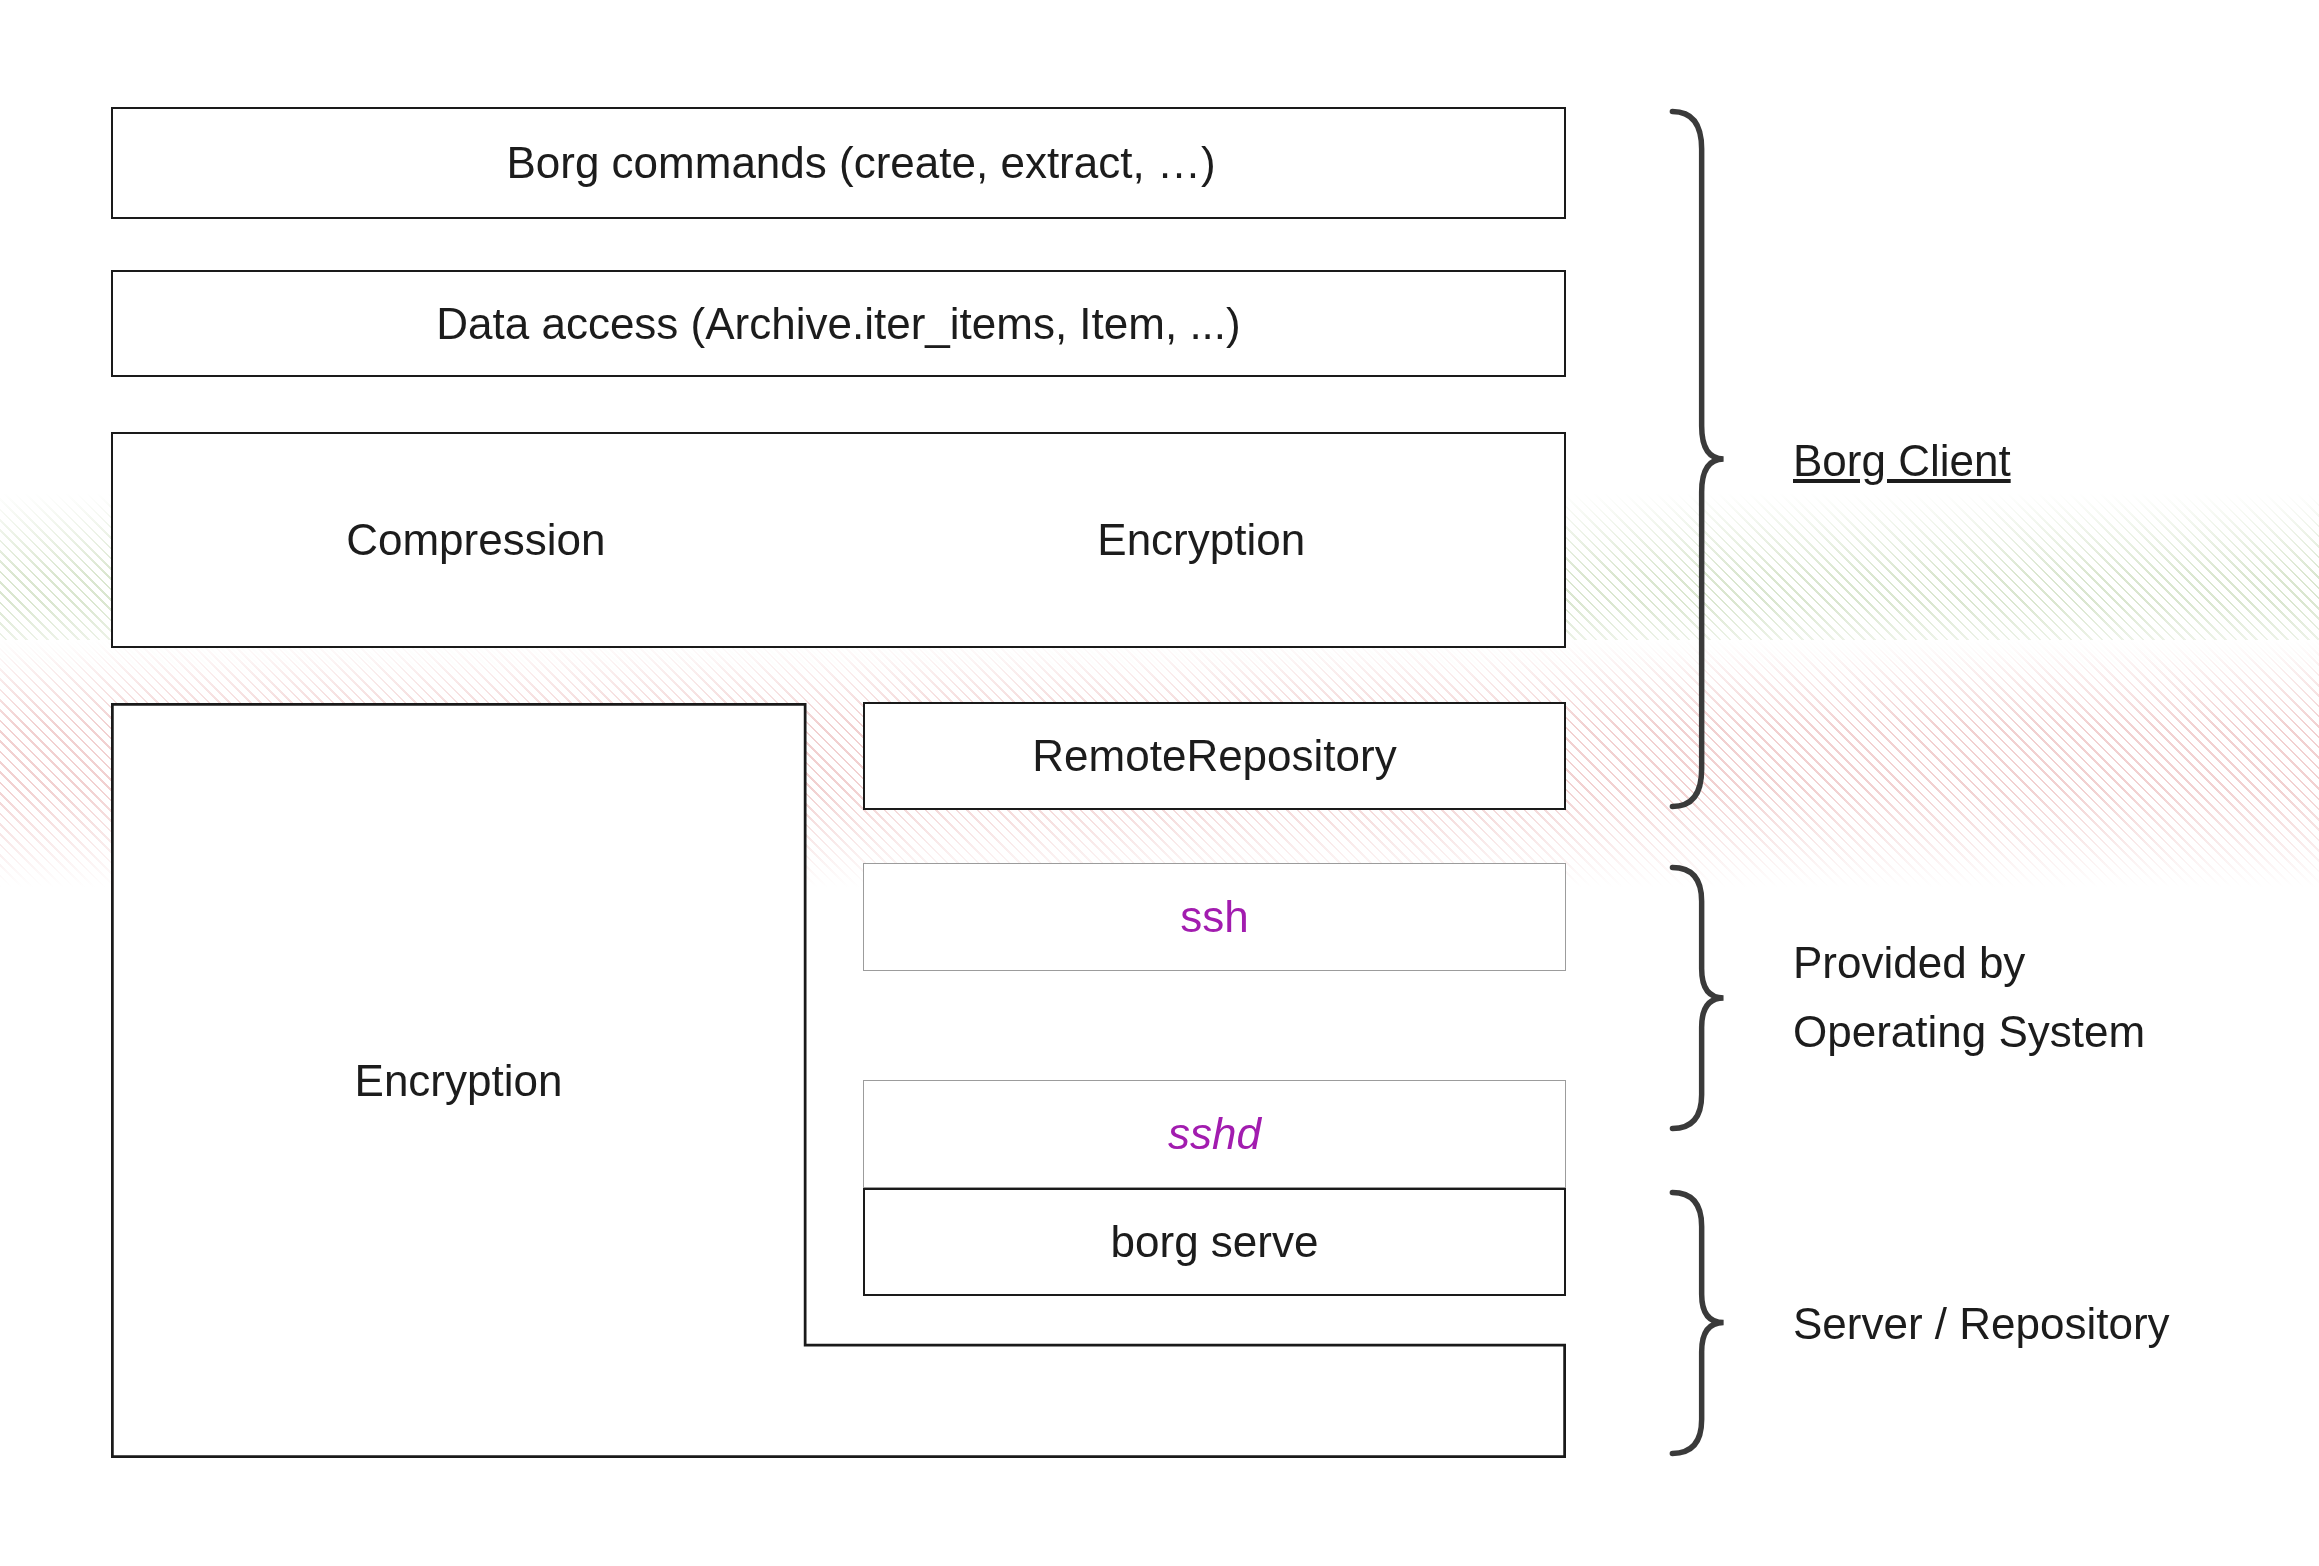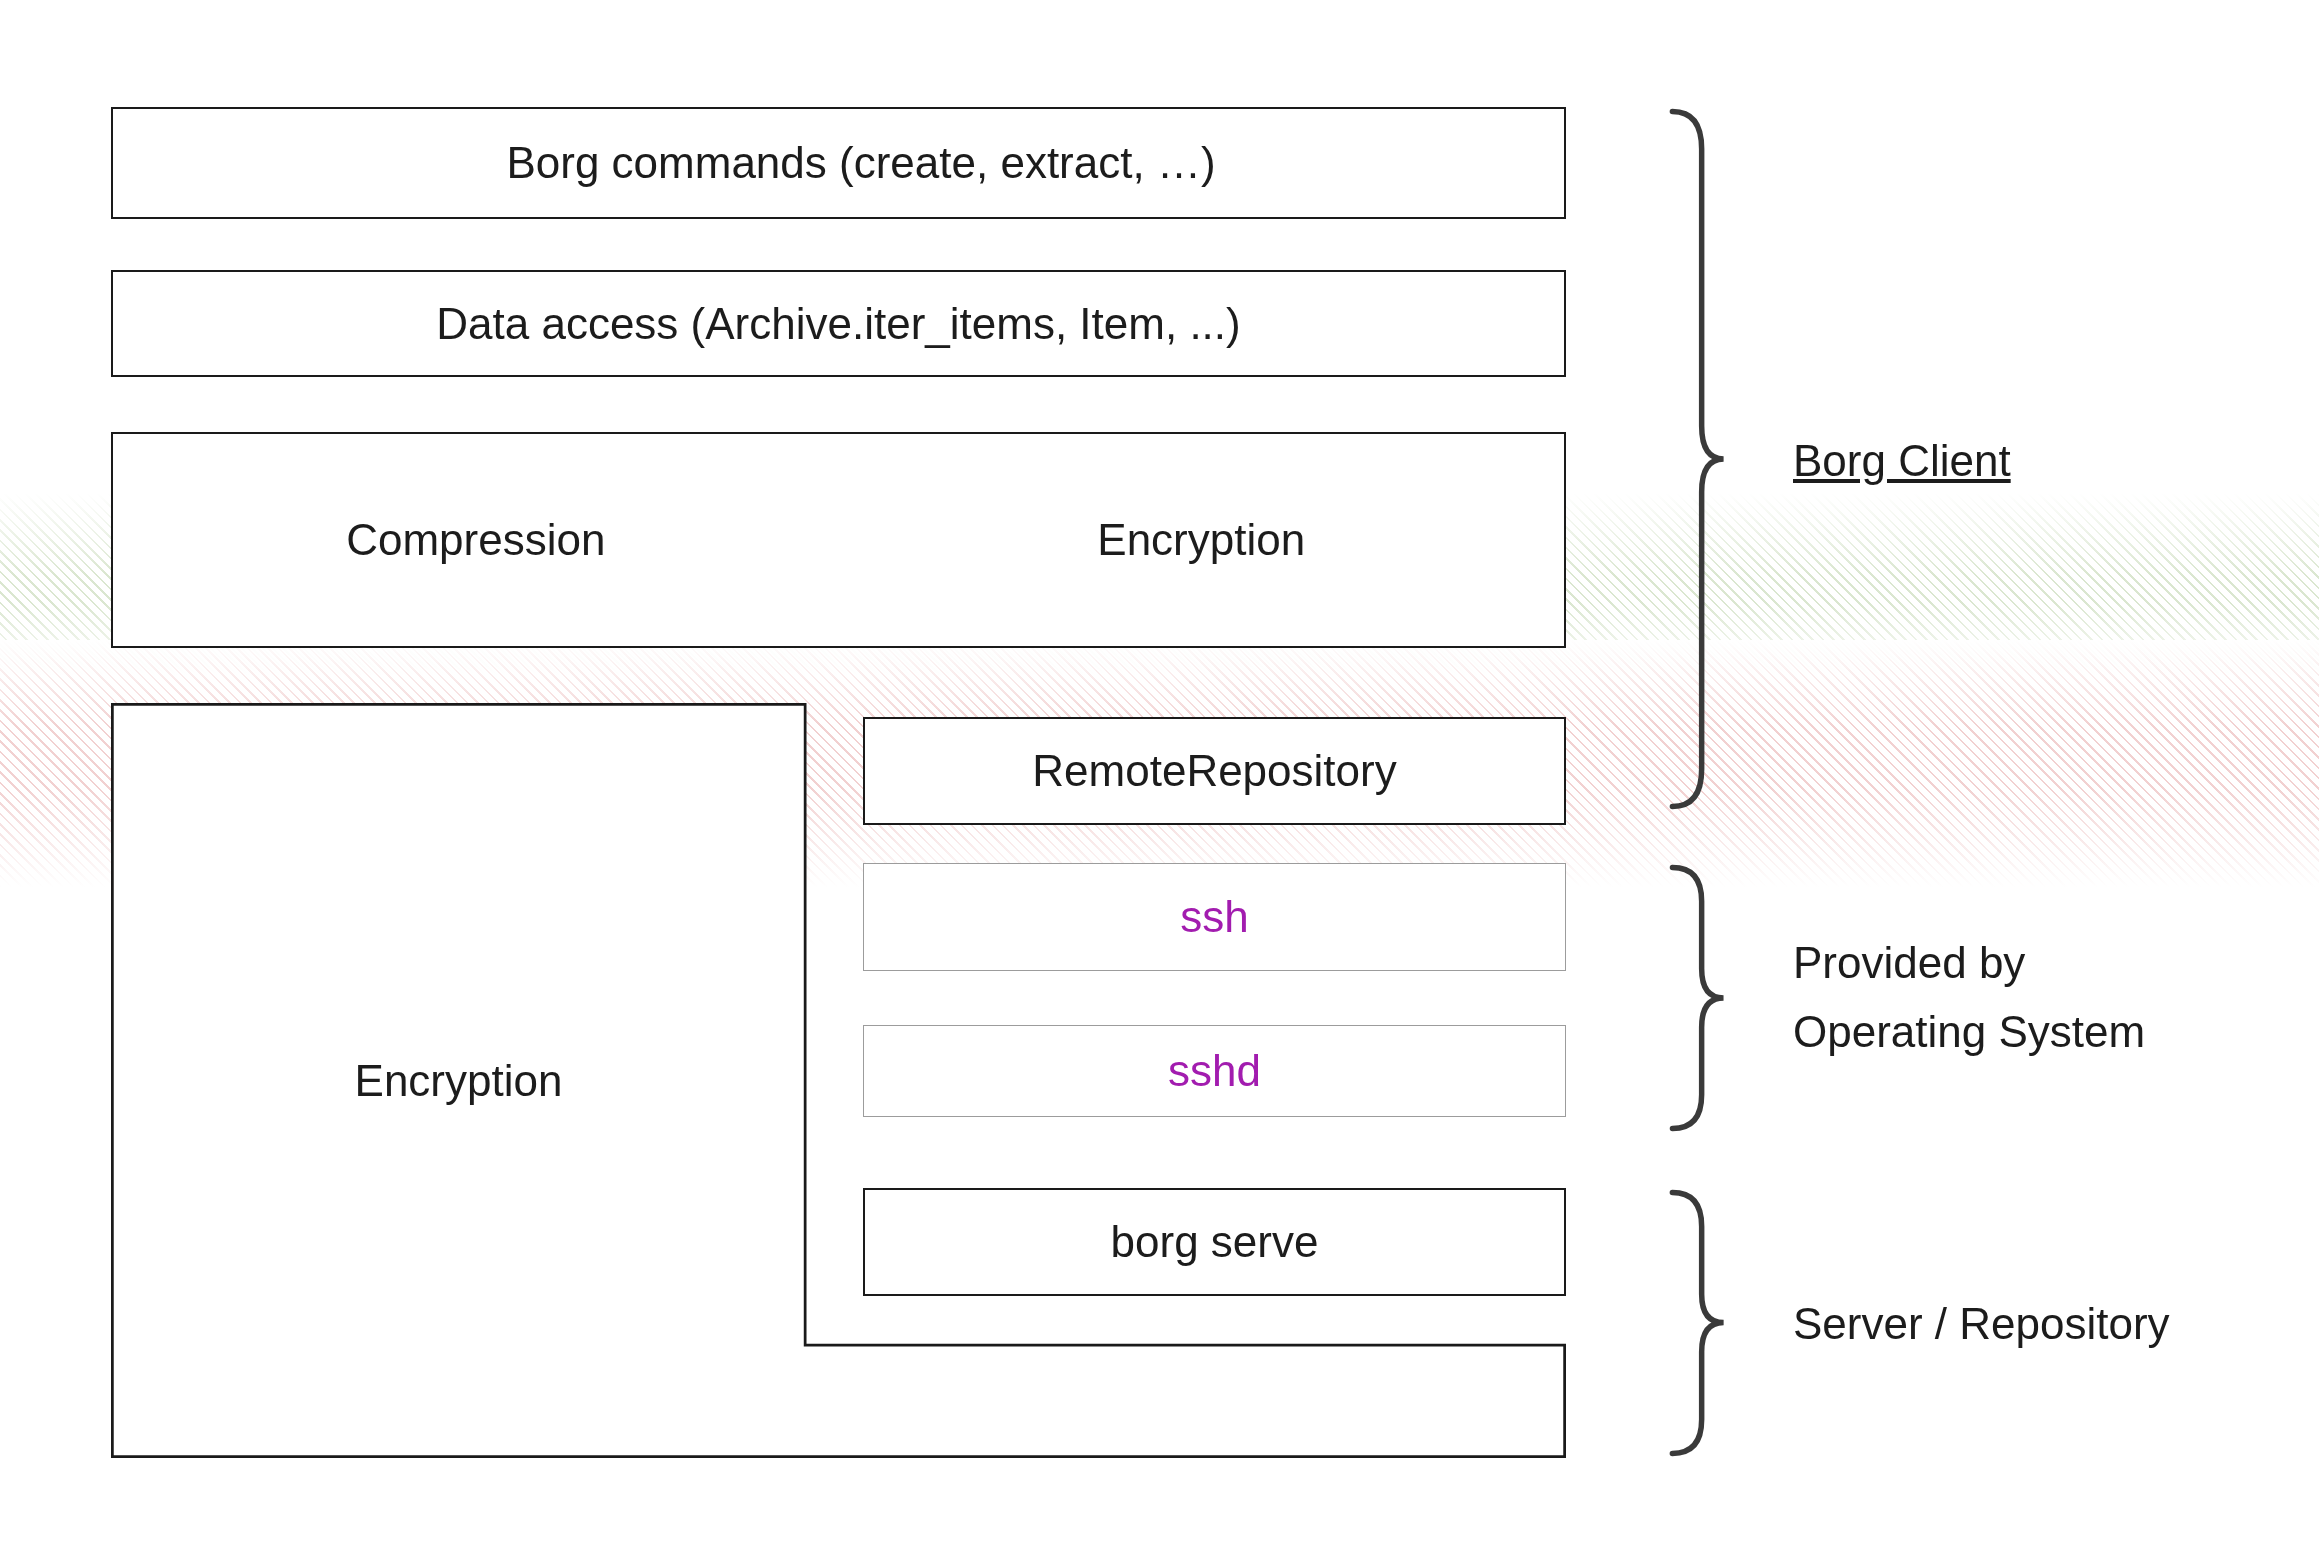--- a/index.html
+++ b/index.html
@@ -101,23 +101,23 @@
     width: 695px;
     height: 755px;
     display: flex;
     align-items: center;
     justify-content: center;
     z-index: 3;
     font-size: 44px;
     color: #1c1c1c;
   }
 
-  #box-remote-repository { top: 717px;  height: 108px; }
+  #box-remote-repository { top: 702px;  height: 108px; }
   #box-ssh               { top: 863px;  height: 108px; }
-  #box-sshd              { top: 1025px; height: 92px; }
+  #box-sshd              { top: 1080px; height: 108px; font-style: italic; }
   #box-borg-serve        { top: 1188px; height: 108px; }
 
   .brace {
     position: absolute;
     z-index: 3;
   }
   .brace-label {
     position: absolute;
     left: 1793px;
     font-size: 44px;

